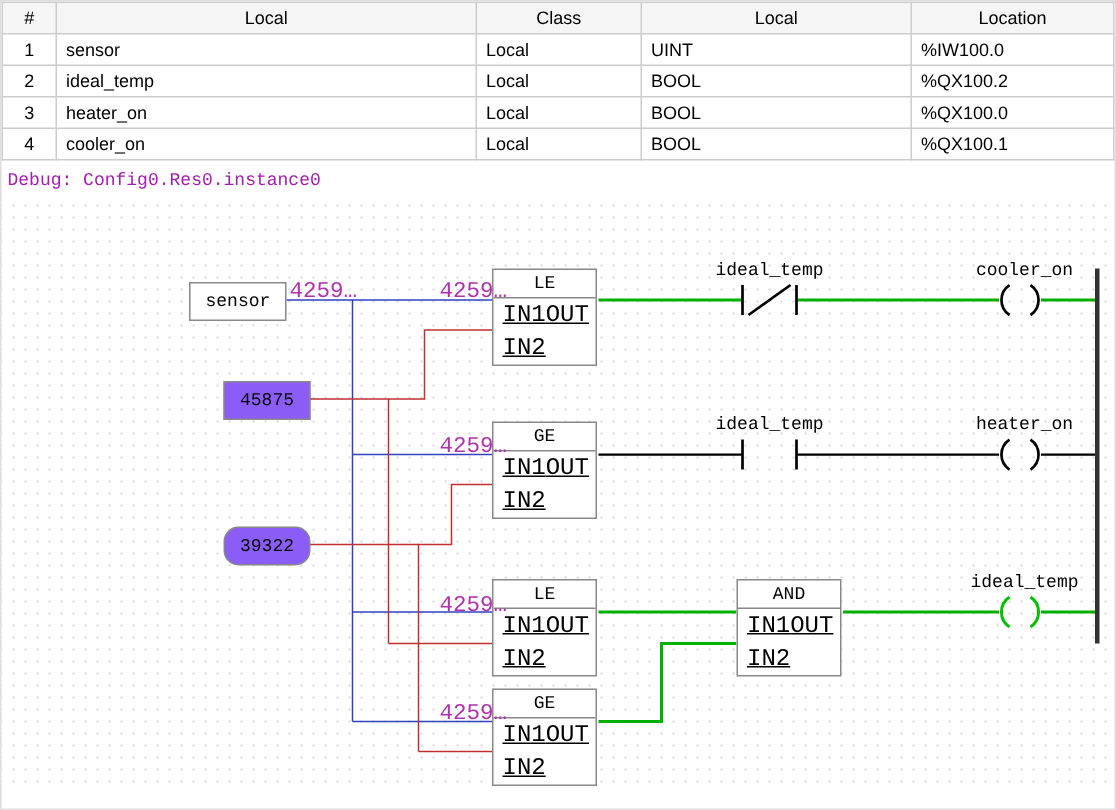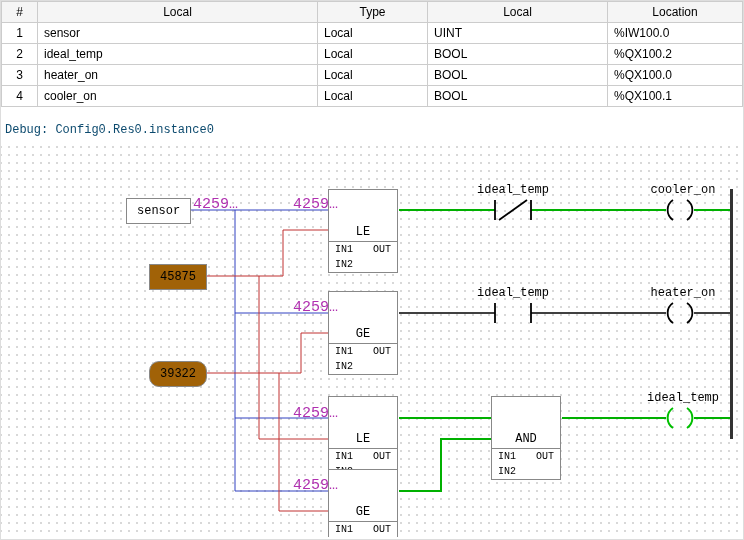--- a/index.html
+++ b/index.html
@@ -10,34 +10,34 @@
   table.vars { width: 100%; border-collapse: collapse; table-layout: fixed; }
   table.vars th, table.vars td { border: 1px solid #ccc; padding: 3px 6px; font-size: 12px; background: #fff; white-space: nowrap; overflow: hidden; text-overflow: ellipsis; }
   table.vars th { background: #f5f5f5; font-weight: normal; text-align: center; }
   table.vars td.num { text-align: center; }
   table.vars col.c-num { width: 36px; }
   table.vars col.c-name { width: 280px; }
   table.vars col.c-class { width: 110px; }
   table.vars col.c-type { width: 180px; }
   table.vars col.c-loc { width: auto; }
 
-  .debug-label { font-family: Consolas, "Courier New", monospace; font-size: 12px; color: #0c4a6e; margin: 16px 0 4px 4px; }
+  .debug-label { font-family: Consolas, "Courier New", monospace; font-size: 12px; color: #a21caf; margin: 6px 0 4px 4px; }
 
   
   .canvas-wrap { position: relative; width: 744px; height: 396px; overflow: hidden; }
   .dots { position: absolute; inset: 0; background-image: radial-gradient(circle, #d8d8d8 0.8px, transparent 0.8px); background-size: 8px 8px; background-position: 4px 10px; }
   svg.wires { position: absolute; inset: 0; pointer-events: none; }
 
   .el { position: absolute; font-family: Consolas, "Courier New", monospace; font-size: 12px; }
   .var-box { border: 1px solid #888; background: #fff; padding: 5px 10px; }
-  .const-box { border: 1px solid #888; background: #a16207; padding: 5px 10px; }
+  .const-box { border: 1px solid #888; background: #8b5cf6; padding: 5px 10px; }
   .fb { border: 1px solid #888; background: #fff; width: 70px; }
-  .fb .fb-title { text-align: center; border-bottom: 1px solid #888; padding: 2px 0; margin-top: 33px; }
+  .fb .fb-title { text-align: center; border-bottom: 1px solid #888; padding: 2px 0; }
   .fb .fb-row { display: flex; justify-content: space-between; padding: 2px 6px; }
-  .fb .fb-row span { font-size: 10px; }
+  .fb .fb-row span { font-size: 16px; text-decoration: underline; }
 
   .cc-label { position: absolute; font-family: Consolas, "Courier New", monospace; font-size: 12px; text-align: center; }
 
   .val-label { position: absolute; font-family: Consolas, "Courier New", monospace; font-size: 15px; color: #b030b0; }
 
   .power-rail { position: absolute; width: 3px; background: #333; }
 </style>
 </head>
 <body>
 
@@ -48,21 +48,21 @@
       <col class="c-num">
         <col class="c-name">
         <col class="c-class">
         <col class="c-type">
         <col class="c-loc">
     </colgroup>
     <thead>
       <tr>
         <th>#</th>
         <th>Local</th>
-        <th>Type</th>
+        <th>Class</th>
         <th>Local</th>
         <th>Location</th>
       </tr>
     </thead>
     <tbody>
       <tr>
         <td class="num">1</td>
         <td>sensor</td>
         <td>Local</td>
         <td>UINT</td>

